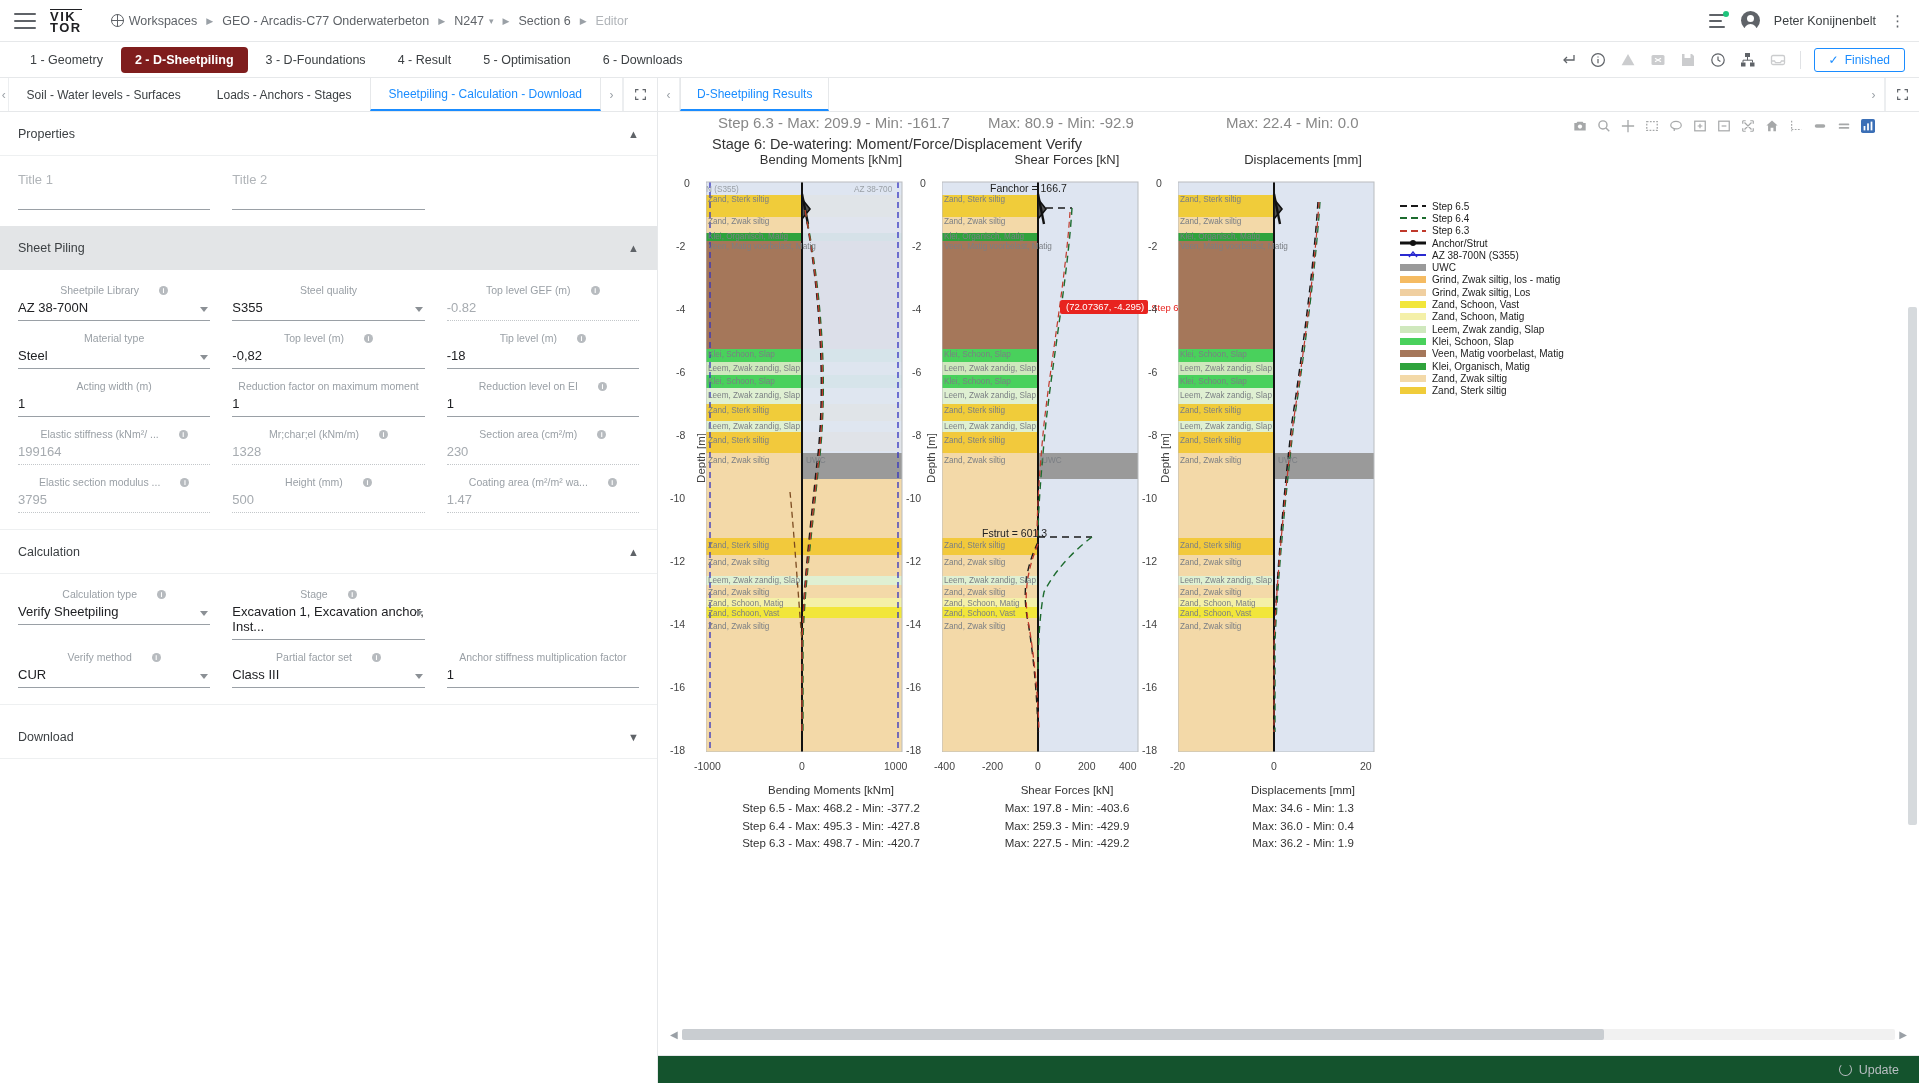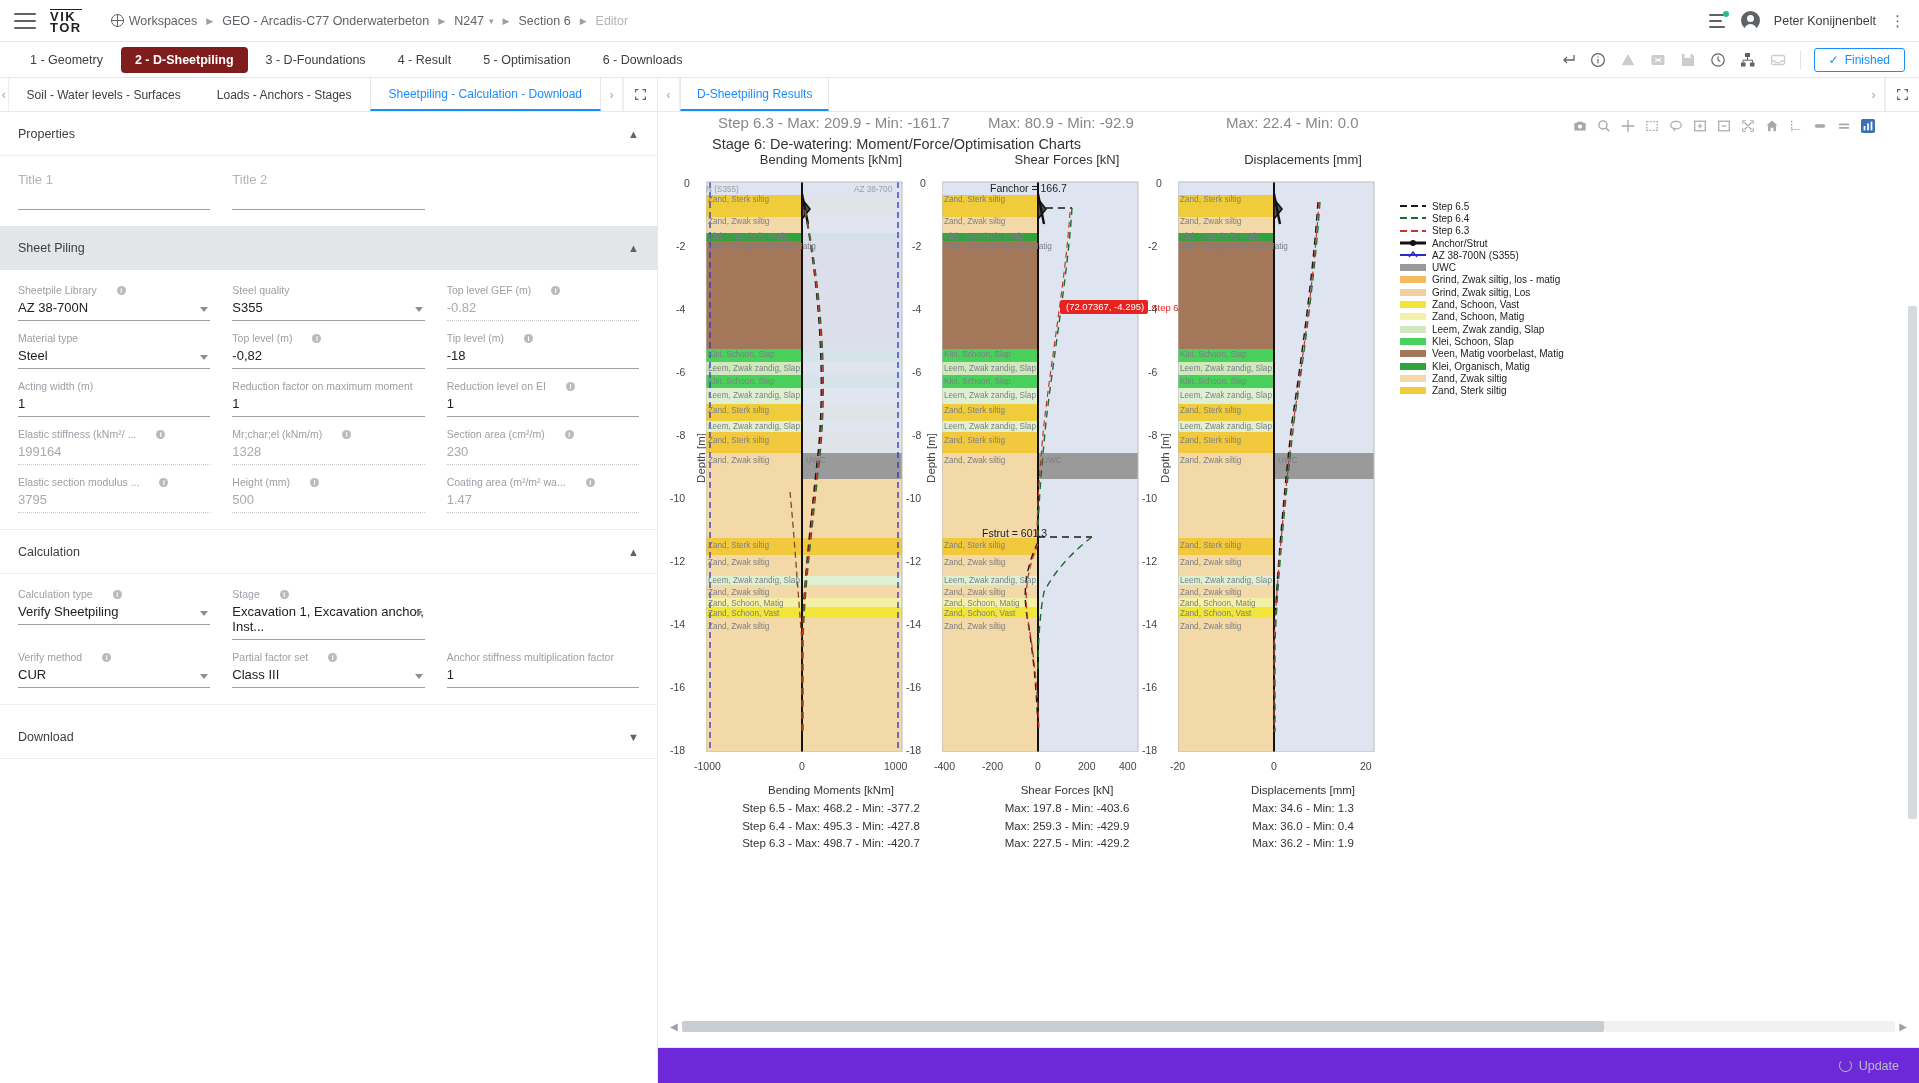--- a/index.html
+++ b/index.html
@@ -63,21 +63,21 @@
   .stabs-end { margin-left:auto; display:flex;}
   .expand { width:34px; display:flex;align-items:center;justify-content:center;color:#5f6368;cursor:pointer;border-left:1px solid #eceef0;}
 
   
   .formscroll { flex:1; overflow:hidden; }
   .section-head { height:44px; display:flex;align-items:center;justify-content:space-between; padding: 0 18px; font-size:12.5px; color:#3c4043; border-bottom:1px solid #eef0f1; cursor:pointer;}
   .section-head.grey { background:#e3e5e7; border-bottom:none;}
   .chev { color:#5f6368; font-size:11px;}
   .fgrid { display:grid; grid-template-columns: 1fr 1fr 1fr; column-gap: 22px; row-gap: 11px; padding: 14px 18px 16px 18px;}
   .field { display:flex; flex-direction:column; }
-  .flabel { font-size:10.5px; color:#9aa0a6; margin-bottom:2px; display:flex; align-items:center; gap:20px;}
+  .flabel { font-size:10.5px; color:#9aa0a6; margin-bottom:2px; display:flex; align-items:center; gap:20px;justify-content:center;}
   .info { display:inline-block; width:9px;height:9px;border-radius:50%; background:#b7bbbf; color:#fff; font-size:7px; text-align:center; line-height:9px; font-weight:700;}
   .fval { font-size:13px; color:#202124; padding: 2px 0 5px 0; border-bottom:1px solid #9aa0a6; position:relative; min-height:23px;}
   .fval.ro { color:#a6abb0; border-bottom:1px dotted #c3c7ca; }
   .fval.ph { color:#b0b4b8; }
   .fval.sel:after { content:""; position:absolute; right:2px; top:9px; border-left:4px solid transparent;border-right:4px solid transparent;border-top:5px solid #8b9095;}
   .divider { height:1px; background:#eef0f1; }
 
   
   .rtabs { height:34px; display:flex; align-items:stretch; border-bottom:1px solid #e6e8ea; font-size:12px;}
   .rtab { padding:0 16px; display:flex; align-items:center; color:#1a8cff; border-bottom:2px solid #1a8cff; border-left:1px solid #e6e8ea; border-right:1px solid #e6e8ea; cursor:pointer;}
@@ -92,21 +92,21 @@
   .subt { text-align:center; font-size:13px; color:#333; margin-bottom:5px;}
   .tick { position:absolute; font-size:10.5px; color:#444; }
   .lrow { display:flex; align-items:center; gap:6px; height:12.3px;}
   .lkey { width:26px; height:9px; display:flex; align-items:center; justify-content:center; flex:none;}
   .hscroll { position:absolute; left:0; right:0; bottom:14px; height:13px; display:flex; align-items:center; padding: 0 8px;}
   .hstrack { flex:1; height:11px; background:#f1f1f1; border-radius:2px; position:relative;}
   .hsthumb { position:absolute; left:0; top:0; height:11px; width:76%; background:#c9cdd1; border-radius:2px;}
   .hsa { color:#9aa0a6; font-size:10px; padding:0 4px; cursor:pointer;}
   .vscroll { position:absolute; right:2px; top:40px; bottom:40px; width:9px;}
   .vsthumb { position:absolute; right:0; top:18%; width:9px; height:60%; background:#d6dadd; border-radius:2px;}
-  .updatebar { height:36px; border-top:1px solid #e6e8ea; display:flex; align-items:center; justify-content:flex-end; padding-right:20px; gap:8px; background:#6d28d9;}
+  .updatebar { height:28px; border-top:1px solid #e6e8ea; display:flex; align-items:center; justify-content:flex-end; padding-right:20px; gap:8px; background:#14532d;}
   .updbtn { display:flex; align-items:center; gap:7px; font-size:12.5px; color:#b9bec2; cursor:pointer;}
   .reload { width:13px;height:13px; border:1.6px solid #b9bec2; border-radius:50%; border-top-color:transparent;}
 </style>
 </head>
 <body>
 
 <div class="topbar">
   <div class="hamburger">
       <i></i>
       <i></i>
@@ -510,21 +510,21 @@
               <rect width="16" height="16" rx="2" fill="#3b6fb6"></rect>
               <g fill="#fff">
                 <rect x="3" y="8" width="2" height="5"></rect>
                 <rect x="7" y="5" width="2" height="8"></rect>
                 <rect x="11" y="3" width="2" height="10"></rect>
               </g>
             </svg>
           </div>
       </div>
 
-      <div class="chart-title">Stage 6: De-watering: Moment/Force/Optimisation Charts</div>
+      <div class="chart-title">Stage 6: De-watering: Moment/Force/Displacement Verify</div>
 
       <div style="position:relative; height:860px;">
 
         <div style="position:absolute; left:18px; top:300px; transform:rotate(-90deg); font-size:11.5px; color:#444;">Depth [m]</div>
         <div style="position:absolute; left:248px; top:300px; transform:rotate(-90deg); font-size:11.5px; color:#444;">Depth [m]</div>
         <div style="position:absolute; left:482px; top:300px; transform:rotate(-90deg); font-size:11.5px; color:#444;">Depth [m]</div>
 
         <div style="position:absolute; left:48px; top:0; width:250px;">
           <div class="subt">Bending Moments [kNm]</div>
           <div style="position:relative; height:580px;">

